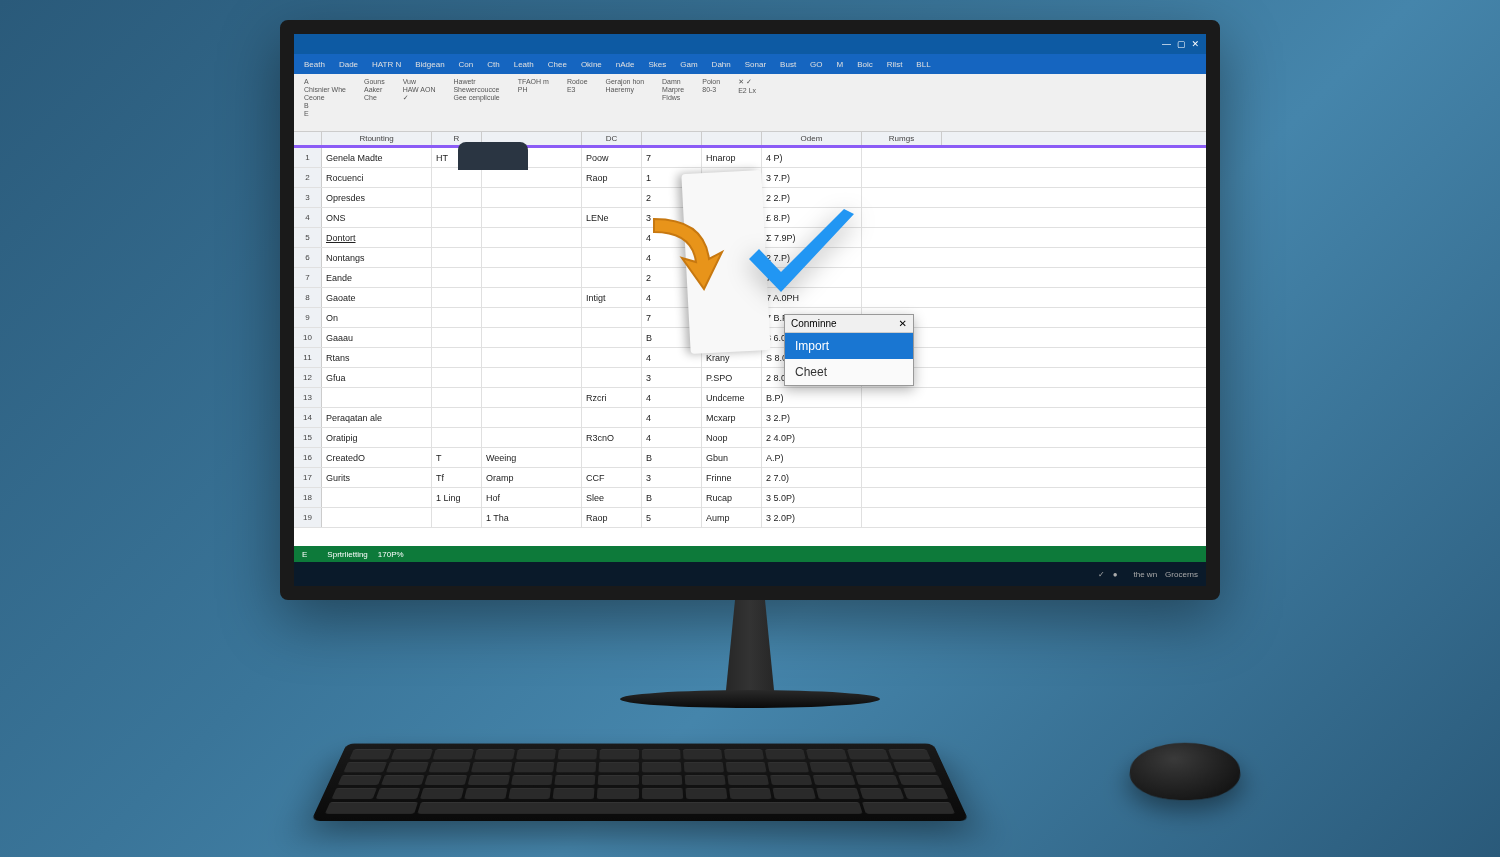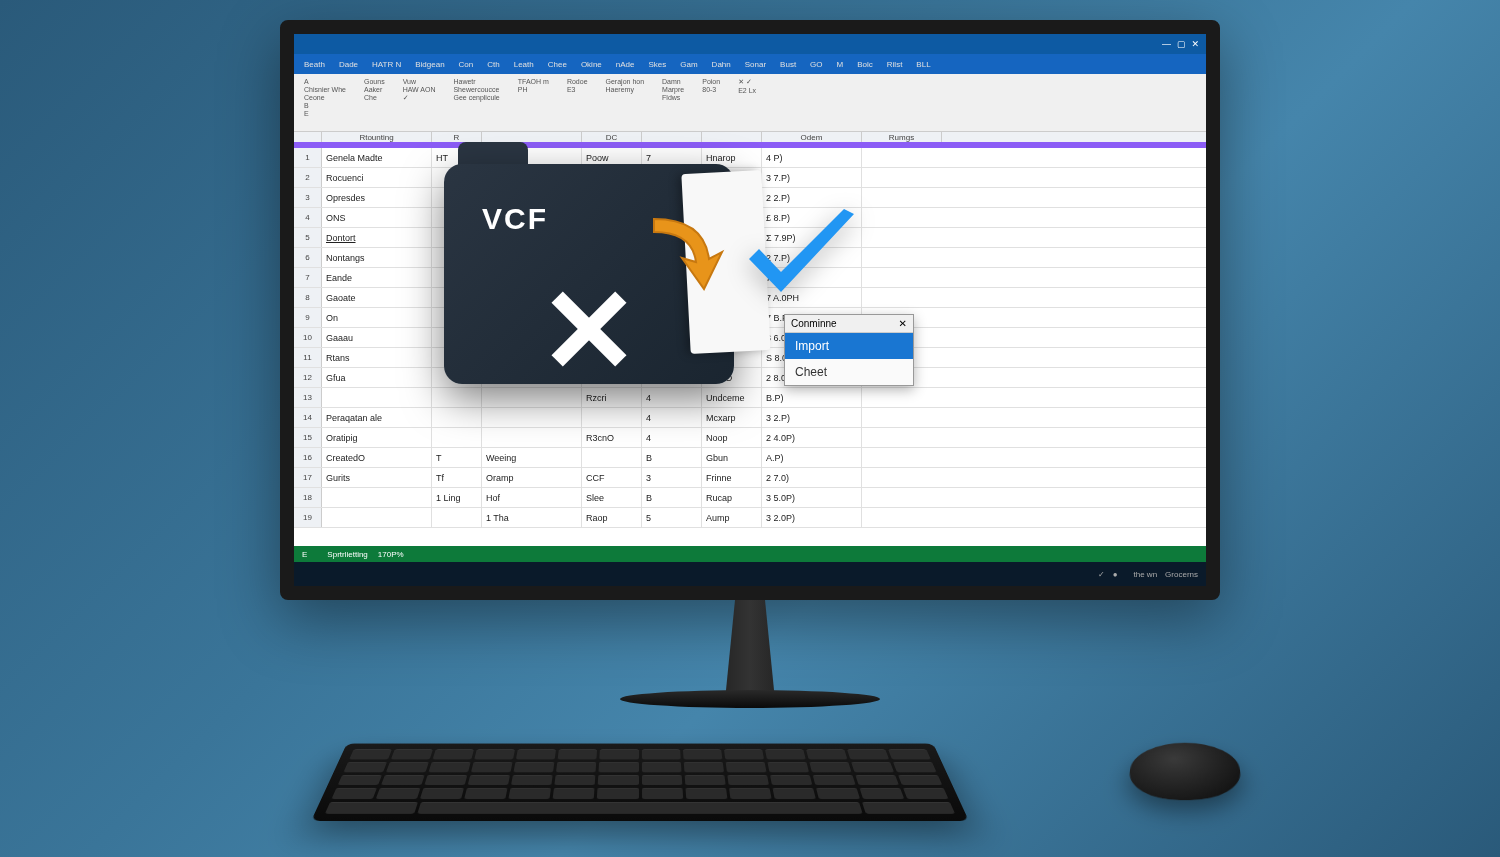--- a/index.html
+++ b/index.html
@@ -7,21 +7,21 @@
 .monitor{position:absolute;left:280px;top:20px;width:940px;height:580px;background:#000;border:14px solid #1a1a1a;border-radius:8px;box-shadow:0 20px 60px rgba(0,0,0,0.4)}
 .screen{width:100%;height:100%;background:#fff;overflow:hidden;position:relative}
 .titlebar{height:20px;background:#0d5aa3;display:flex;align-items:center;justify-content:flex-end;padding:0 4px}
 .titlebar span{color:#fff;font-size:9px;margin:0 3px;cursor:pointer}
 .ribbon-tabs{height:20px;background:#1565c0;display:flex;align-items:center;padding:0 10px}
 .ribbon-tabs span{color:#e0e0e0;font-size:8px;margin-right:14px}
 .ribbon{height:58px;background:#f0f0f0;border-bottom:1px solid #ccc;display:flex;padding:4px 10px;gap:18px}
 .rgroup{display:flex;flex-direction:column;font-size:7px;color:#555;gap:1px}
 .rgroup span{white-space:nowrap}
 .formula-bar{height:16px;background:#fff;border-bottom:1px solid #ddd;display:flex;align-items:center;font-size:8px;padding:0 8px}
-.col-headers{height:16px;display:flex;background:#eef1f5;border-bottom:6px solid #8b5cf6}
+.col-headers{height:16px;display:flex;background:#eef1f5;border-bottom:3px solid #8b5cf6}
 .rowhead{width:28px;background:#eef1f5;border-right:1px solid #ccc;font-size:8px;display:flex;align-items:center;justify-content:center;color:#444}
 .colh{border-right:1px solid #ccc;font-size:8px;display:flex;align-items:center;justify-content:center;color:#444;background:#eef1f5}
 .grid{position:relative;height:calc(100% - 148px);overflow:hidden}
 .row{display:flex;height:20px;border-bottom:1px solid #e0e0e0}
 .cell{border-right:1px solid #e0e0e0;font-size:9px;padding:2px 4px;display:flex;align-items:center;overflow:hidden;color:#222}
 .statusbar{position:absolute;bottom:24px;left:0;right:0;height:16px;background:#0d7a3a;display:flex;align-items:center;padding:0 8px}
 .statusbar span{color:#fff;font-size:8px;margin-right:10px}
 .taskbar{position:absolute;bottom:0;left:0;right:0;height:24px;background:#0a1a2a;display:flex;align-items:center;justify-content:flex-end;padding:0 8px}
 .taskbar span{color:#aaa;font-size:8px;margin-left:8px}
 .folder-icon{position:absolute;left:150px;top:110px;width:310px;height:260px;z-index:10}
@@ -329,24 +329,20 @@
           <div class="cell" style="width: 100px;">1 Tha</div>
           <div class="cell" style="width: 60px;">Raop</div>
           <div class="cell" style="width: 60px;">5</div>
           <div class="cell" style="width: 60px;">Aump</div>
           <div class="cell" style="width: 100px;">3 2.0P)</div>
         </div>
       </div>
 
     <div class="folder-icon">
       <div class="folder-tab"></div>
-      <div class="folder-body">
-        <div class="vcf-label">VCF</div>
-        <div class="diamond"></div>
-      </div>
       <div class="folder-paper"></div>
       <div class="arrow">
         <svg viewBox="0 0 100 100">
             <path d="M 20 15 Q 70 15 75 55 L 88 48 L 70 85 L 48 54 L 62 58 Q 58 28 20 28 Z" fill="#e8941a" stroke="#c77810" stroke-width="2"></path>
           </svg>
       </div>
     </div>
 
     <div class="check">
       <svg viewBox="0 0 120 110">

